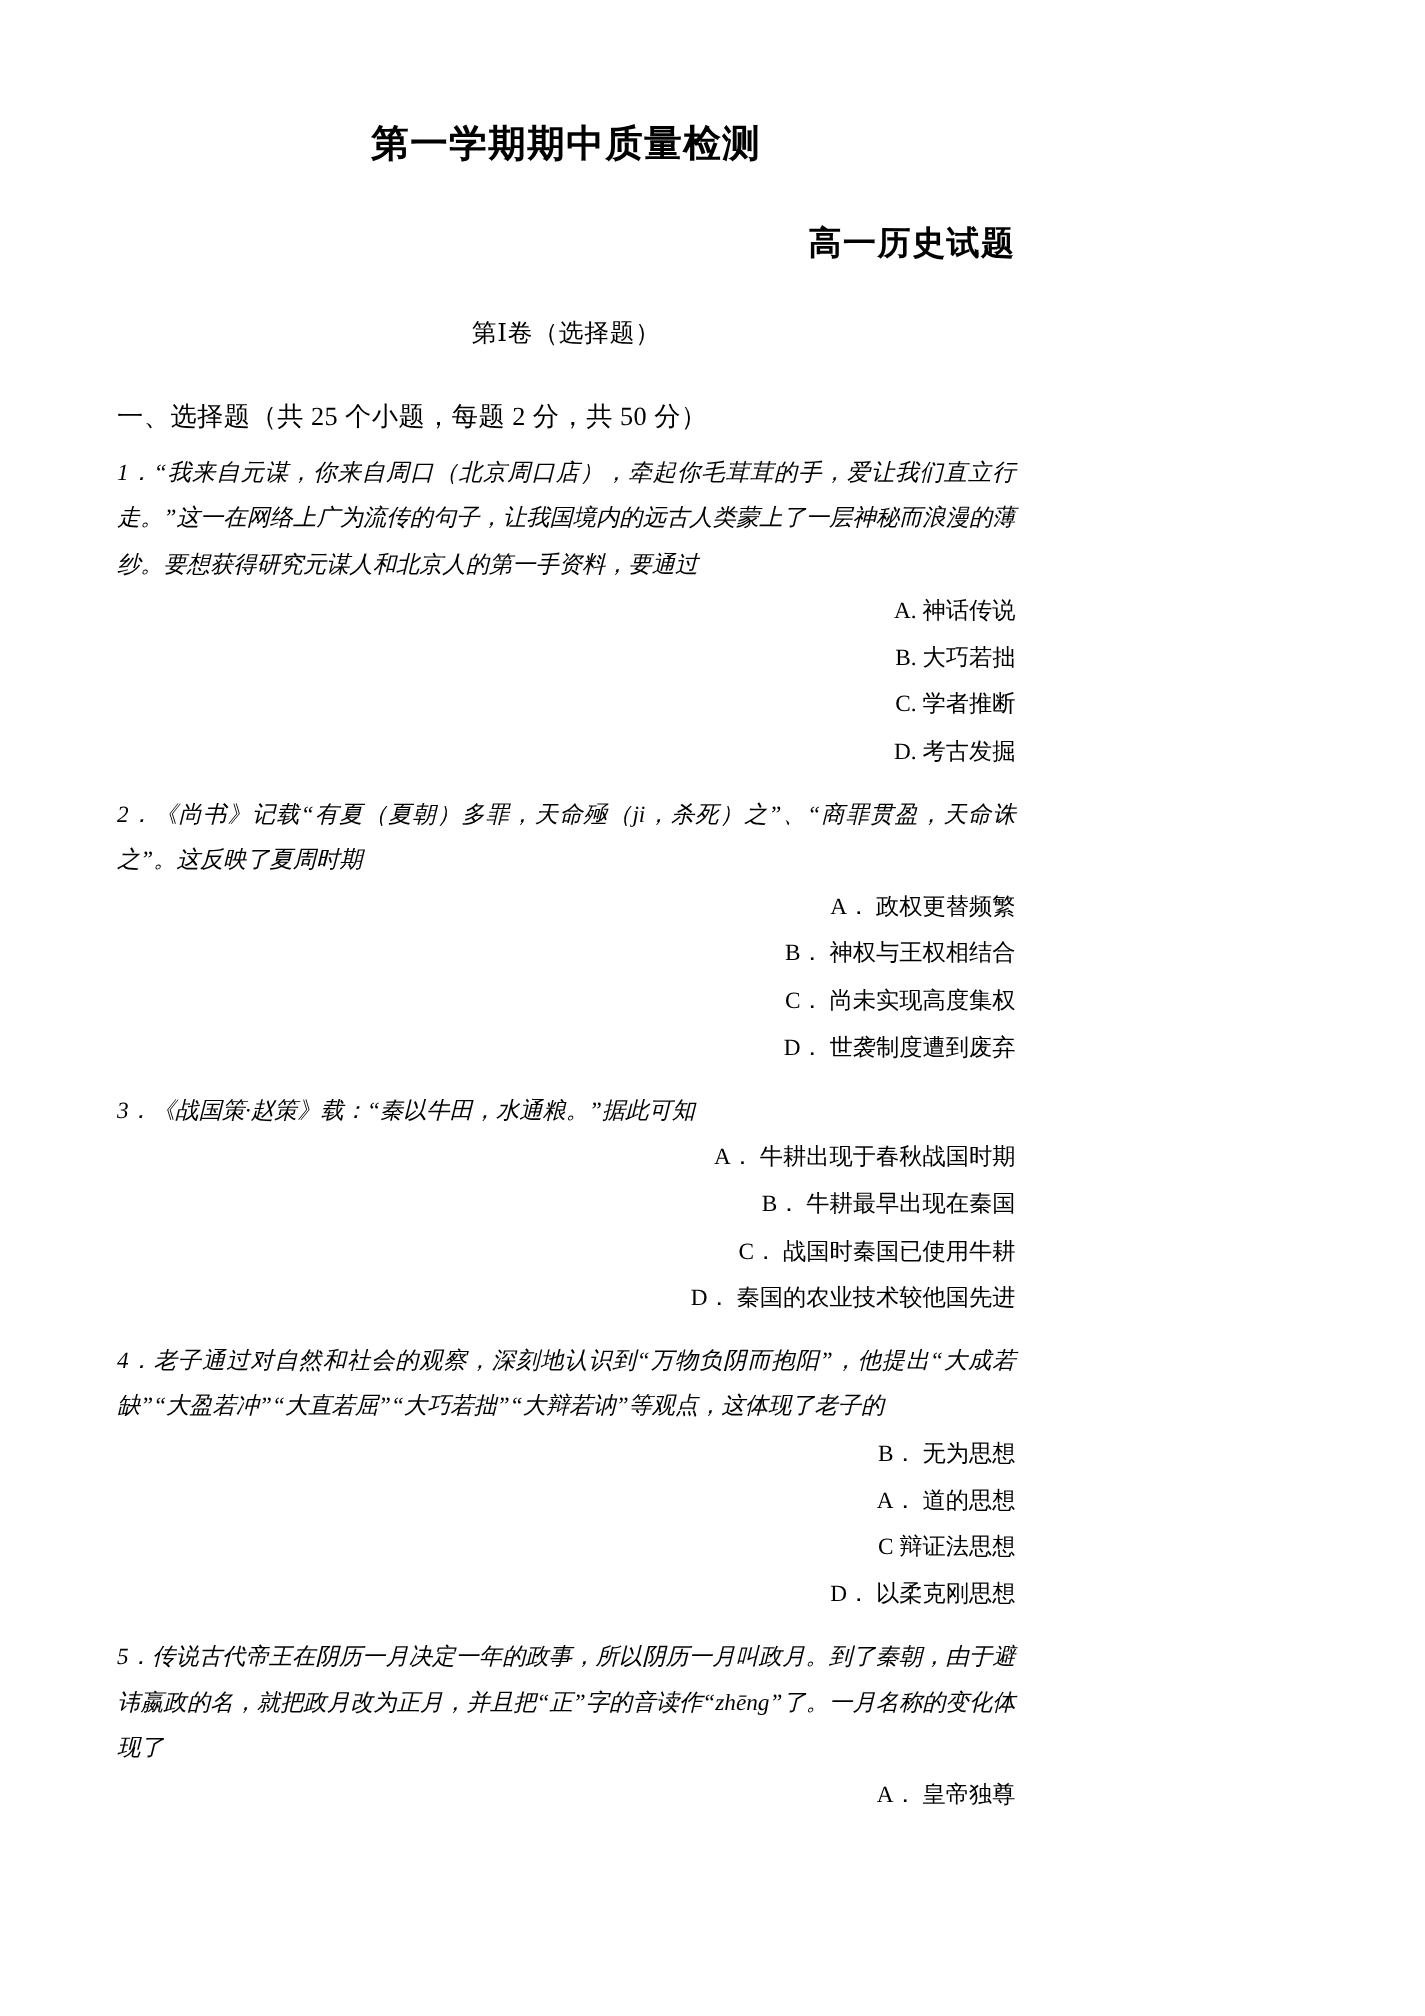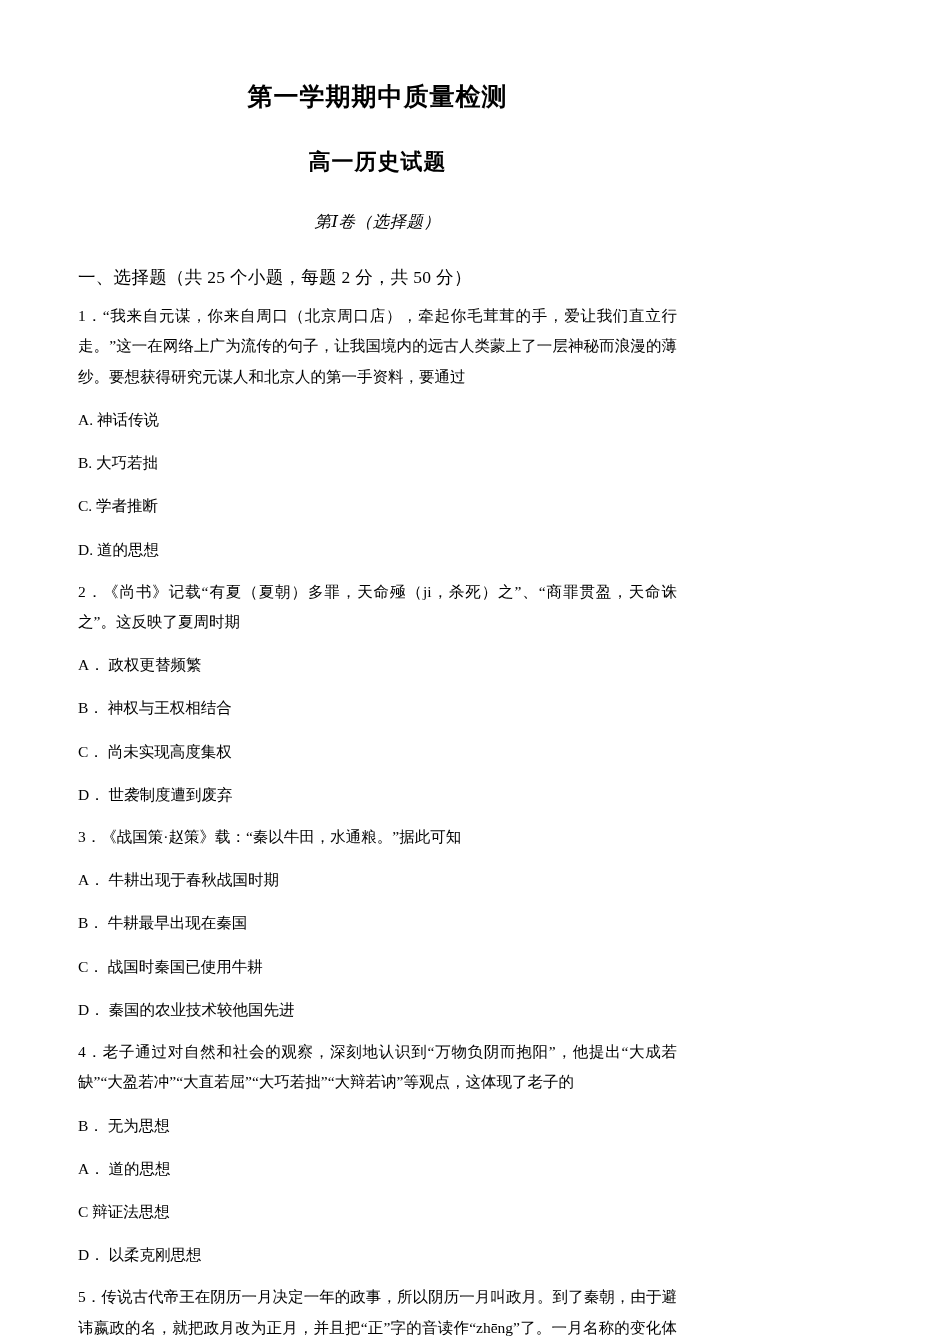--- a/index.html
+++ b/index.html
@@ -23,75 +23,76 @@
   }
   .doc-title {
     text-align: center;
     font-size: 25px;
     font-weight: bold;
     line-height: 1.2;
     margin-top: 26px;
     letter-spacing: 1px;
   }
   .doc-subtitle {
-    text-align: center;
+    text-align: right;
     font-size: 22px;
     font-weight: bold;
     line-height: 1.2;
     margin-top: 37px;
     letter-spacing: 1px;
   }
   .section-head {
     text-align: center;
     font-size: 16.5px;
     line-height: 1.2;
     margin-top: 37px;
     letter-spacing: 0.5px;
-    font-style: italic;
   }
   .part-title {
     font-size: 17.5px;
     font-weight: normal;
     margin-top: 33px;
     letter-spacing: 0.3px;
   }
   .q {
     margin-top: 12px;
   }
   .q-stem {
     font-size: 15.5px;
     line-height: 1.95;
     text-align: justify;
     text-justify: inter-ideograph;
+    font-style: italic;
   }
   .opt {
     font-size: 15.5px;
     line-height: 1.95;
-    margin-top: 13px;
+    margin-top: 1px;
+    text-align: right;
   }
 </style>
 </head>
 <body>
 
 <div class="page">
 
   <div class="doc-title">第一学期期中质量检测</div>
 
   <div class="doc-subtitle">高一历史试题</div>
 
   <div class="section-head">第Ⅰ卷（选择题）</div>
 
   <div class="part-title">一、选择题（共 25 个小题，每题 2 分，共 50 分）</div>
 
   <div class="q">
     <div class="q-stem">1．“我来自元谋，你来自周口（北京周口店），牵起你毛茸茸的手，爱让我们直立行走。”这一在网络上广为流传的句子，让我国境内的远古人类蒙上了一层神秘而浪漫的薄纱。要想获得研究元谋人和北京人的第一手资料，要通过</div>
     <div class="opt">A. 神话传说</div>
     <div class="opt">B. 大巧若拙</div>
     <div class="opt">C. 学者推断</div>
-    <div class="opt">D. 道的思想</div>
+    <div class="opt">D. 考古发掘</div>
   </div>
 
   <div class="q">
     <div class="q-stem">2．《尚书》记载“有夏（夏朝）多罪，天命殛（ji，杀死）之”、“商罪贯盈，天命诛之”。这反映了夏周时期</div>
     <div class="opt">A． 政权更替频繁</div>
     <div class="opt">B． 神权与王权相结合</div>
     <div class="opt">C． 尚未实现高度集权</div>
     <div class="opt">D． 世袭制度遭到废弃</div>
   </div>
 

